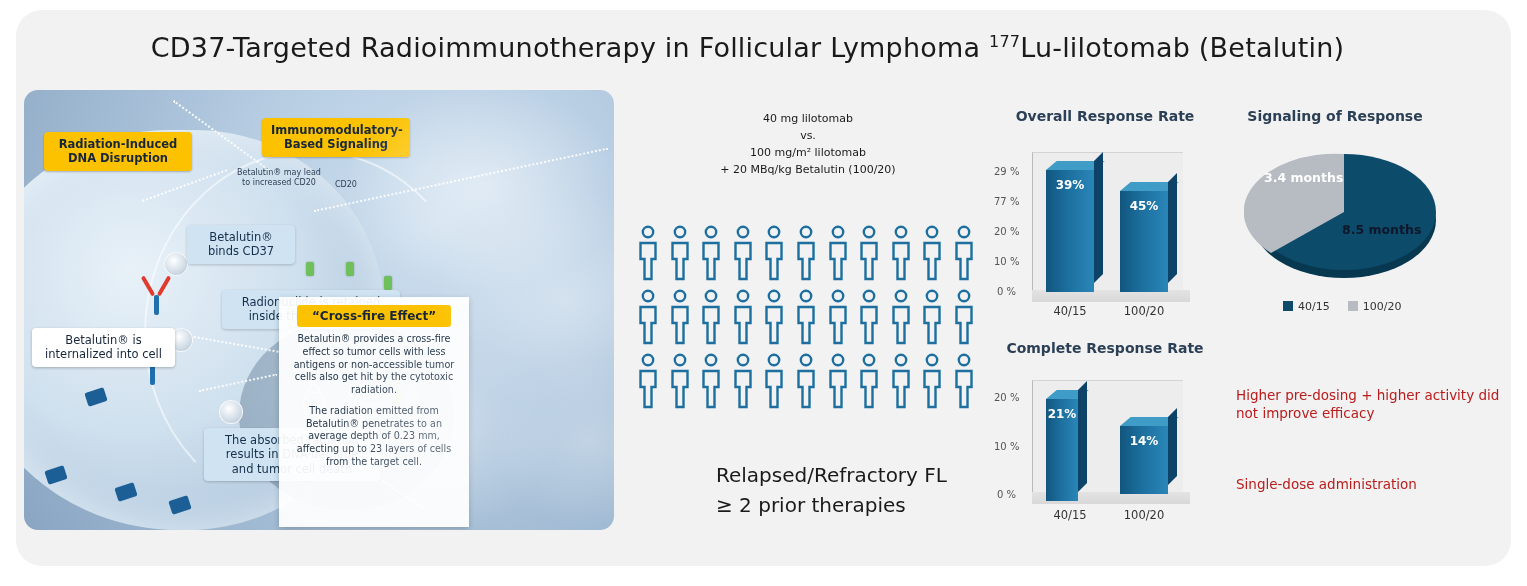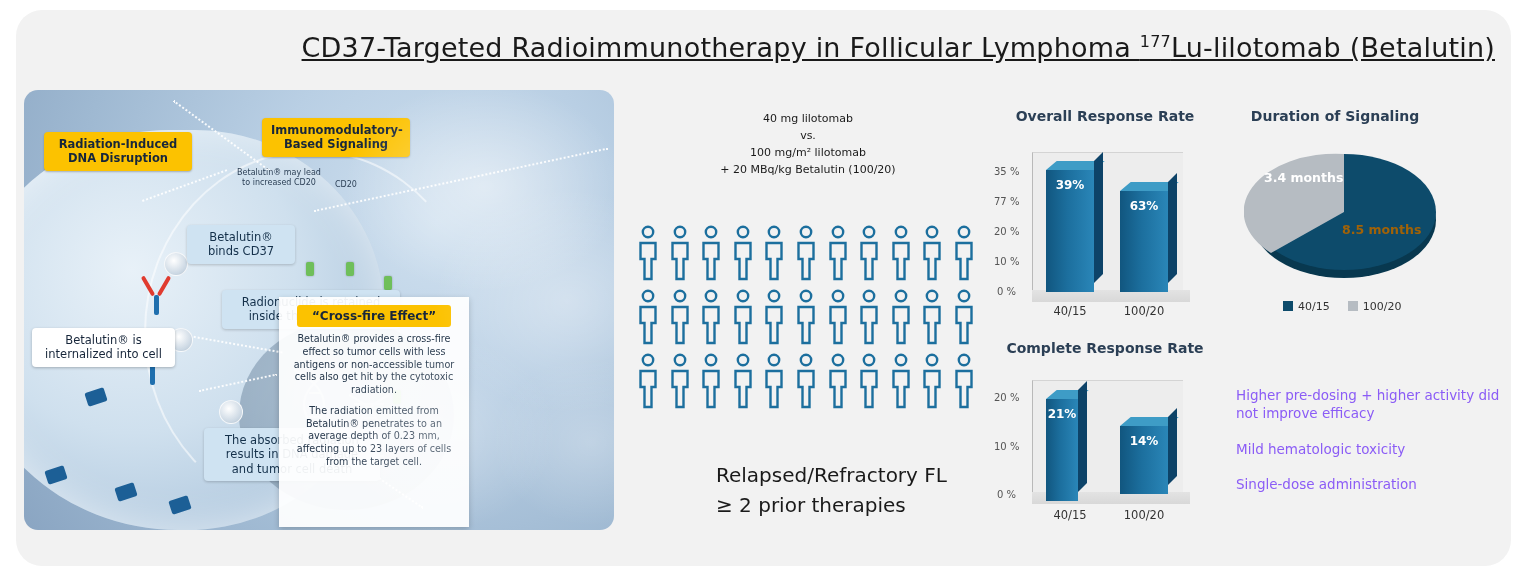--- a/index.html
+++ b/index.html
@@ -24,26 +24,25 @@
     width: 1495px;
     height: 556px;
     background: #f2f2f2;
     border-radius: 26px;
   }
   .title {
     position: absolute;
     left: 0;
     top: 32px;
     width: 1495px;
-    text-align: right;
+    text-align: center;
     font-size: 27px;
     color: #1a1a1a;
     font-family: "DejaVu Sans", sans-serif;
     letter-spacing: 0.2px;
-    text-decoration: underline;
   }
   .title sup { font-size: 16px; }
 
   
   .illus {
     position: absolute;
     left: 24px;
     top: 90px;
     width: 590px;
     height: 440px;
@@ -323,21 +322,21 @@
     position: absolute;
     font-size: 12.5px;
     font-weight: bold;
   }
 
   
   .concl {
     position: absolute;
     left: 1236px;
     font-size: 13.5px;
-    color: #8b5cf6;
+    color: #b91c1c;
     line-height: 1.35;
   }
 </style>
 </head>
 <body>
 
 <div id="poster">
   <div class="card"></div>
 
   <div class="title">
@@ -643,35 +642,35 @@
     <div>Relapsed/Refractory FL</div>
     <div>≥ 2 prior therapies</div>
   </div>
 
   <div class="chart-title" style="left:1000px; top:108px; width:210px;">Overall Response Rate</div>
 
   <div>
     <div class="plot-back" style="left:1032px; top:152px; width:150px; height:146px;"></div>
     <div class="plot-floor" style="left:1032px; top:290px; width:158px; height:12px;"></div>
 
-    <div class="axis-lbl" style="left:994px; top:166px;">35 %</div>
+    <div class="axis-lbl" style="left:994px; top:166px;">29 %</div>
     <div class="axis-lbl" style="left:994px; top:196px;">77 %</div>
     <div class="axis-lbl" style="left:994px; top:226px;">20 %</div>
     <div class="axis-lbl" style="left:994px; top:256px;">10 %</div>
     <div class="axis-lbl" style="left:997px; top:286px;">0 %</div>
 
     <div class="bar3d" style="left:1046px; top:170px; width:48px; height:122px;">
       <div class="top"></div>
         <div class="side"></div>
       <div class="bar-val">39%</div>
     </div>
     <div class="bar3d" style="left:1120px; top:191px; width:48px; height:101px;">
       <div class="top"></div>
         <div class="side"></div>
-      <div class="bar-val">63%</div>
+      <div class="bar-val">45%</div>
     </div>
 
     <div class="cat-lbl" style="left:1040px; top:304px;">40/15</div>
     <div class="cat-lbl" style="left:1114px; top:304px;">100/20</div>
   </div>
 
   <div class="chart-title" style="left:997px; top:340px; width:216px;">Complete Response Rate</div>
 
   <div>
     <div class="plot-back" style="left:1032px; top:380px; width:150px; height:120px;"></div>
@@ -689,39 +688,38 @@
     <div class="bar3d" style="left:1120px; top:426px; width:48px; height:68px;">
       <div class="top"></div>
         <div class="side"></div>
       <div class="bar-val">14%</div>
     </div>
 
     <div class="cat-lbl" style="left:1040px; top:508px;">40/15</div>
     <div class="cat-lbl" style="left:1114px; top:508px;">100/20</div>
   </div>
 
-  <div class="chart-title" style="left:1230px; top:108px; width:210px;">Duration of Signaling</div>
+  <div class="chart-title" style="left:1230px; top:108px; width:210px;">Signaling of Response</div>
 
   <div class="pie-wrap" style="left:1244px; top:140px;">
     <svg width="200" height="150" viewBox="0 0 200 150">
 
       <ellipse cx="100" cy="80" rx="92" ry="58" fill="#08384f"></ellipse>
 
       <ellipse cx="100" cy="72" rx="92" ry="58" fill="#0d4b6b"></ellipse>
       <path d="M100 72 L100 14 A92 58 0 0 0 27 113 Z" fill="#b6bcc2"></path>
     </svg>
     <div class="pie-lbl" style="left:20px; top:30px; color:#ffffff;">3.4 months</div>
-    <div class="pie-lbl" style="left:98px; top:82px; color:#a16207;">8.5 months</div>
+    <div class="pie-lbl" style="left:98px; top:82px; color:#0f172a;">8.5 months</div>
   </div>
 
   <div class="legend" style="left:1283px; top:300px;">
     <span>
       <span class="sw" style="background:#0d4b6b;"></span><span>40/15</span>
     </span>
     <span>
       <span class="sw" style="background:#b6bcc2;"></span><span>100/20</span>
     </span>
   </div>
 
   <div class="concl" style="top:386px; width:285px;">Higher pre-dosing + higher activity did not improve efficacy</div>
-  <div class="concl" style="top:440px; width:285px;">Mild hematologic toxicity</div>
   <div class="concl" style="top:475px; width:285px;">Single-dose administration</div>
 </div>
 
 </body></html>

